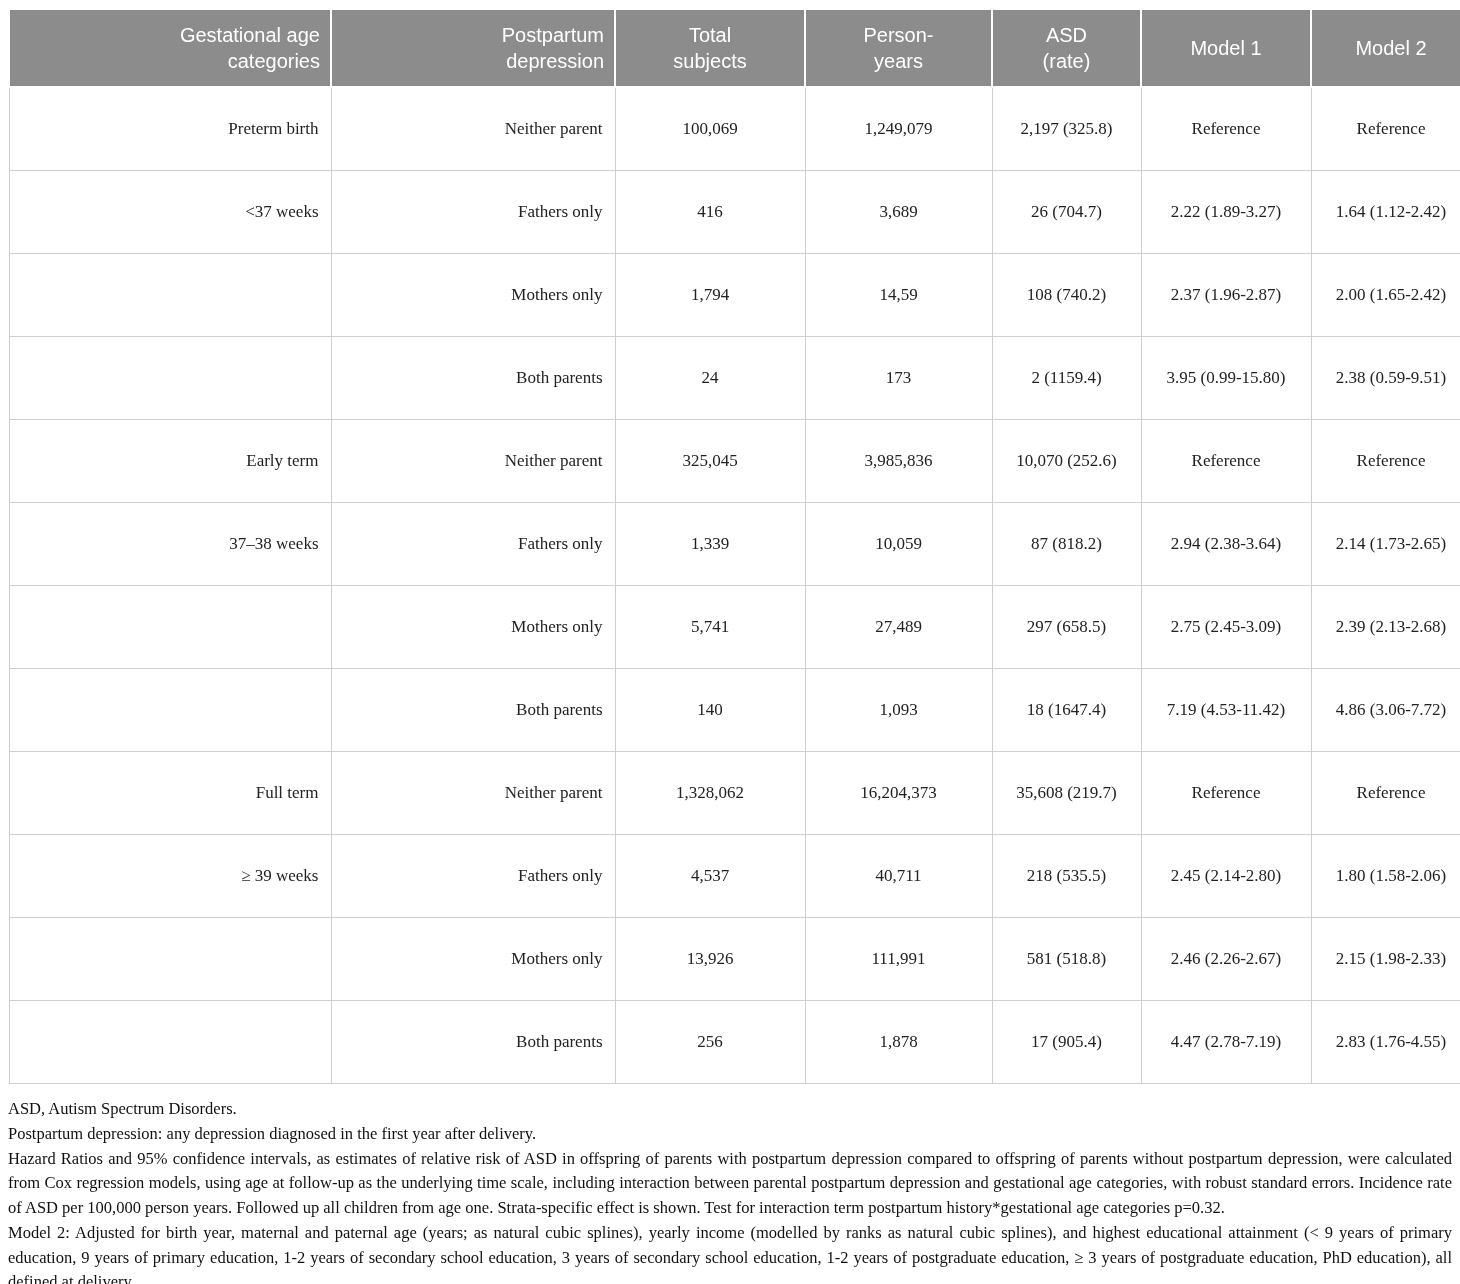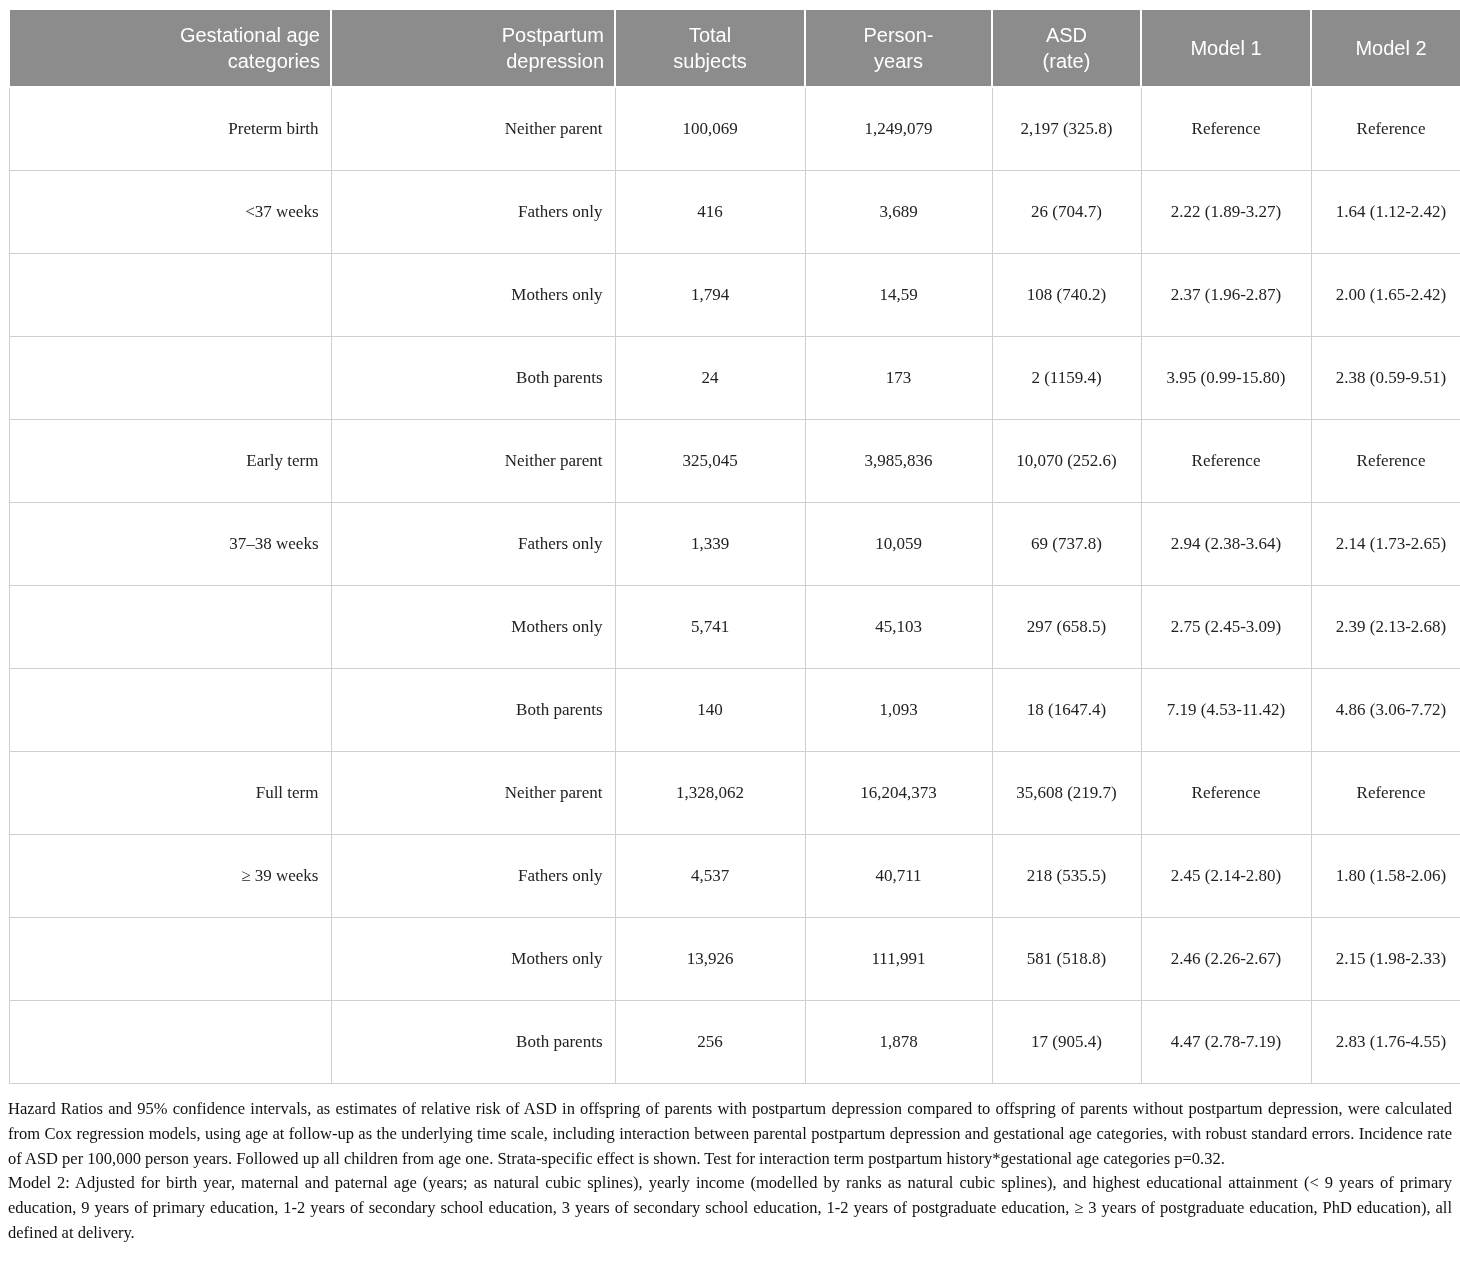--- a/index.html
+++ b/index.html
@@ -132,29 +132,29 @@
         <td class="col3">3,985,836</td>
         <td class="col4">10,070 (252.6)</td>
         <td class="col5">Reference</td>
         <td class="col6">Reference</td>
       </tr>
       <tr>
         <td class="col0">37–38 weeks</td>
         <td class="col1">Fathers only</td>
         <td class="col2">1,339</td>
         <td class="col3">10,059</td>
-        <td class="col4">69 (737.8)</td>
+        <td class="col4">87 (818.2)</td>
         <td class="col5">2.94 (2.38-3.64)</td>
         <td class="col6">2.14 (1.73-2.65)</td>
       </tr>
       <tr>
         <td class="col0"></td>
         <td class="col1">Mothers only</td>
         <td class="col2">5,741</td>
-        <td class="col3">45,103</td>
+        <td class="col3">27,489</td>
         <td class="col4">297 (658.5)</td>
         <td class="col5">2.75 (2.45-3.09)</td>
         <td class="col6">2.39 (2.13-2.68)</td>
       </tr>
       <tr>
         <td class="col0"></td>
         <td class="col1">Both parents</td>
         <td class="col2">140</td>
         <td class="col3">1,093</td>
         <td class="col4">18 (1647.4)</td>
@@ -194,15 +194,17 @@
         <td class="col2">256</td>
         <td class="col3">1,878</td>
         <td class="col4">17 (905.4)</td>
         <td class="col5">4.47 (2.78-7.19)</td>
         <td class="col6">2.83 (1.76-4.55)</td>
       </tr>
     </tbody>
 </table>
 
 <div class="footnotes" id="footnotes">
+    <p>ASD, Autism Spectrum Disorders.</p>
+    <p>Postpartum depression: any depression diagnosed in the first year after delivery.</p>
     <p>Hazard Ratios and 95% confidence intervals, as estimates of relative risk of ASD in offspring of parents with postpartum depression compared to offspring of parents without postpartum depression, were calculated from Cox regression models, using age at follow-up as the underlying time scale, including interaction between parental postpartum depression and gestational age categories, with robust standard errors. Incidence rate of ASD per 100,000 person years. Followed up all children from age one. Strata-specific effect is shown. Test for interaction term postpartum history*gestational age categories p=0.32.</p>
     <p>Model 2: Adjusted for birth year, maternal and paternal age (years; as natural cubic splines), yearly income (modelled by ranks as natural cubic splines), and highest educational attainment (&lt; 9 years of primary education, 9 years of primary education, 1-2 years of secondary school education, 3 years of secondary school education, 1-2 years of postgraduate education, ≥ 3 years of postgraduate education, PhD education), all defined at delivery.</p>
   </div>
 
 </body></html>

